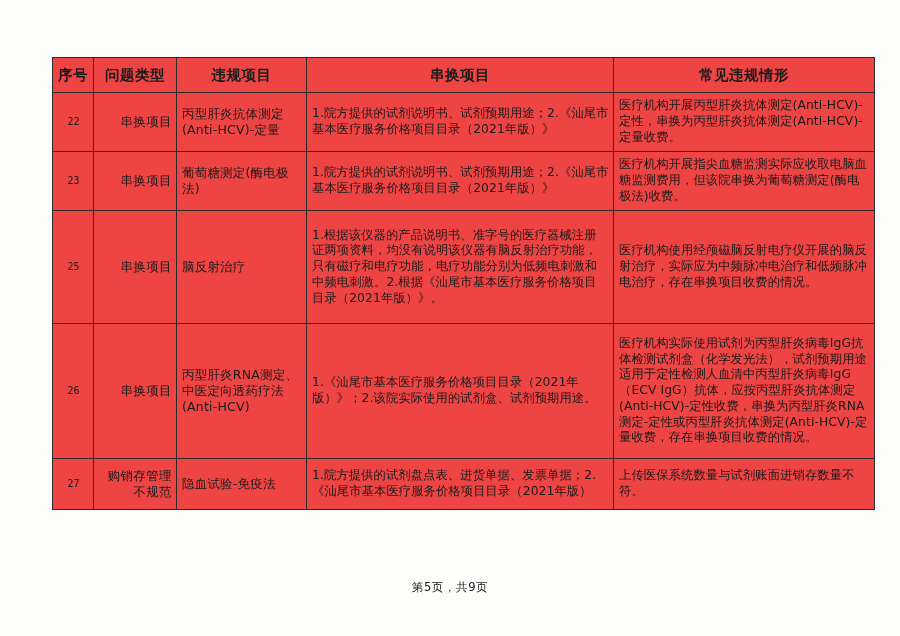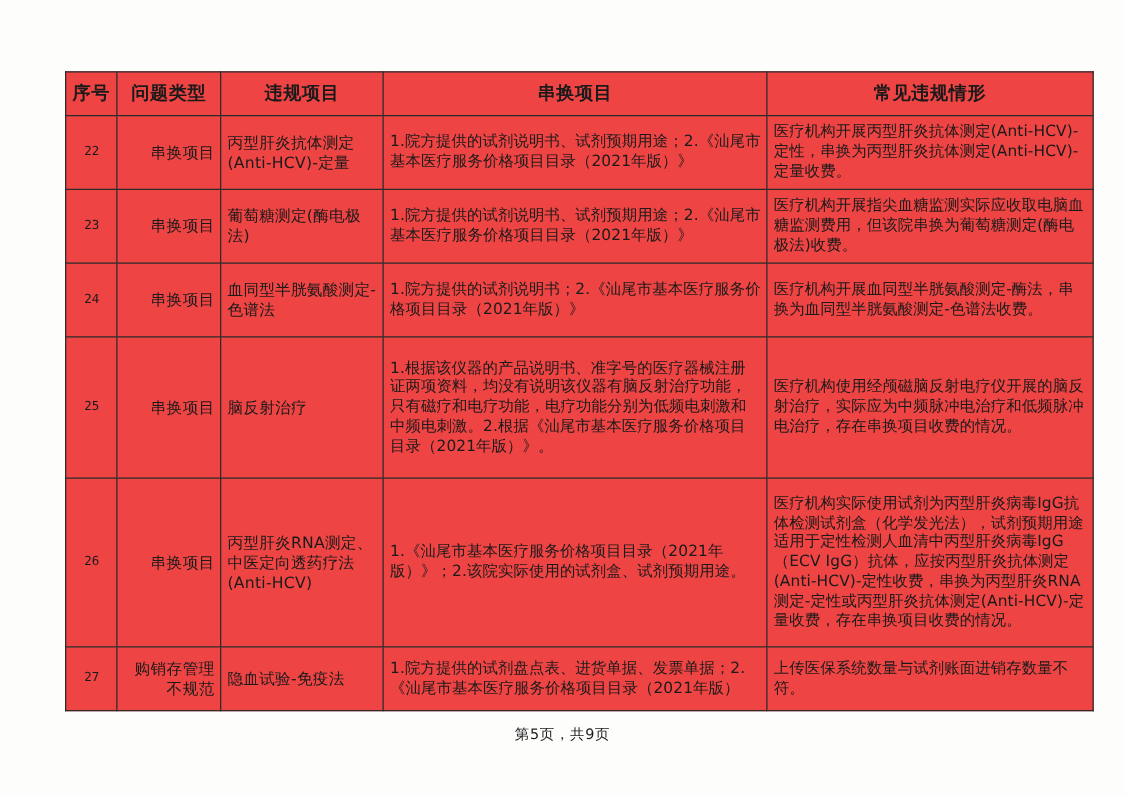--- a/index.html
+++ b/index.html
@@ -143,27 +143,20 @@
         </tr>
 
         <tr class="r23">
           <td class="idx">23</td>
           <td class="type">串换项目</td>
           <td class="item">葡萄糖测定(酶电极法)</td>
           <td class="src">1.院方提供的试剂说明书、试剂预期用途；2.《汕尾市基本医疗服务价格项目目录（2021年版）》</td>
           <td class="case">医疗机构开展指尖血糖监测实际应收取电脑血糖监测费用，但该院串换为葡萄糖测定(酶电极法)收费。</td>
         </tr>
 
-        <tr class="r24">
-          <td class="idx">24</td>
-          <td class="type">串换项目</td>
-          <td class="item">血同型半胱氨酸测定-色谱法</td>
-          <td class="src">1.院方提供的试剂说明书；2.《汕尾市基本医疗服务价格项目目录（2021年版）》</td>
-          <td class="case">医疗机构开展血同型半胱氨酸测定-酶法，串换为血同型半胱氨酸测定-色谱法收费。</td>
-        </tr>
 
         <tr class="r25">
           <td class="idx">25</td>
           <td class="type">串换项目</td>
           <td class="item">脑反射治疗</td>
           <td class="src">1.根据该仪器的产品说明书、准字号的医疗器械注册证两项资料，均没有说明该仪器有脑反射治疗功能，只有磁疗和电疗功能，电疗功能分别为低频电刺激和中频电刺激。2.根据《汕尾市基本医疗服务价格项目目录（2021年版）》。</td>
           <td class="case">医疗机构使用经颅磁脑反射电疗仪开展的脑反射治疗，实际应为中频脉冲电治疗和低频脉冲电治疗，存在串换项目收费的情况。</td>
         </tr>
 
         <tr class="r26">

